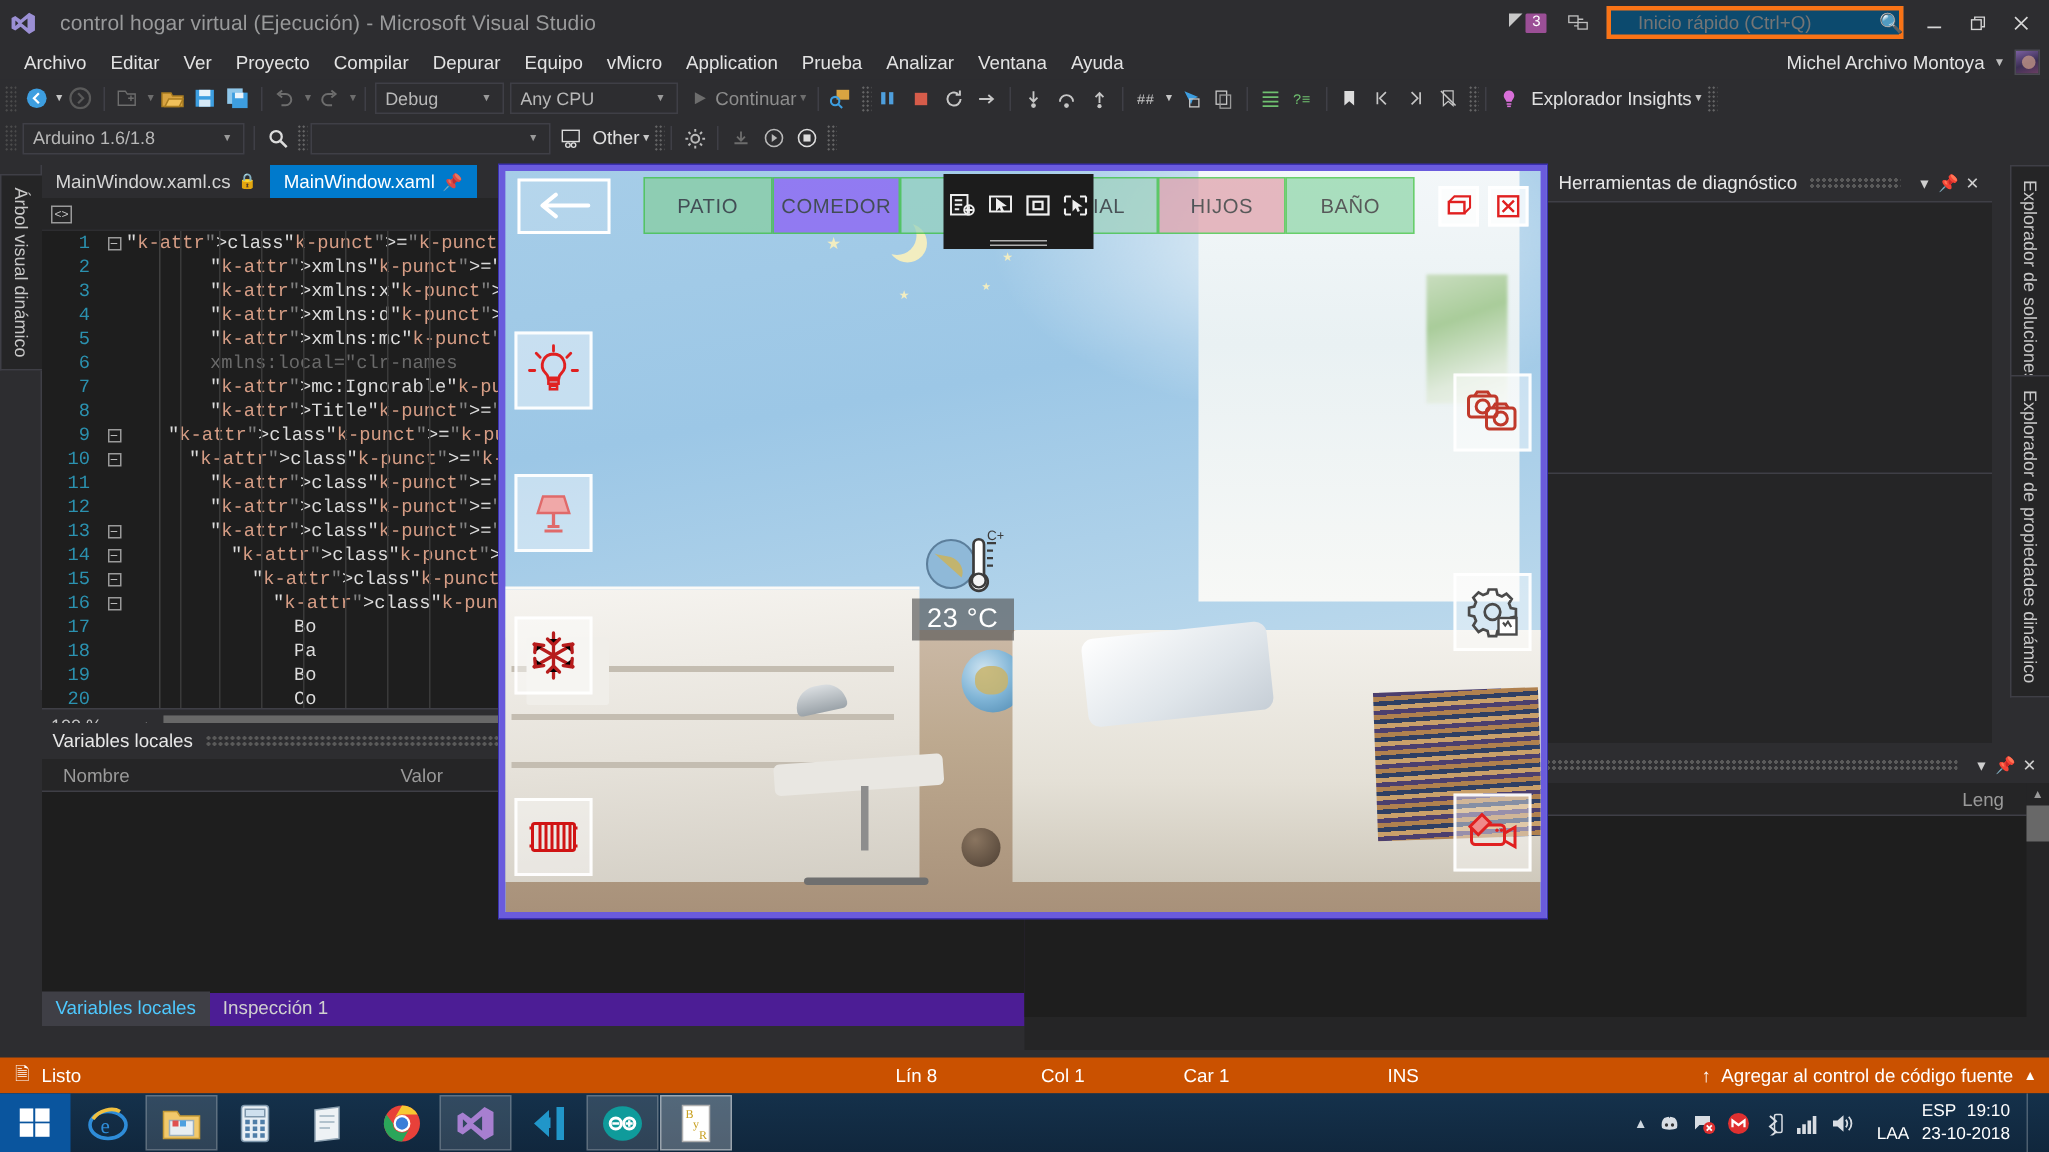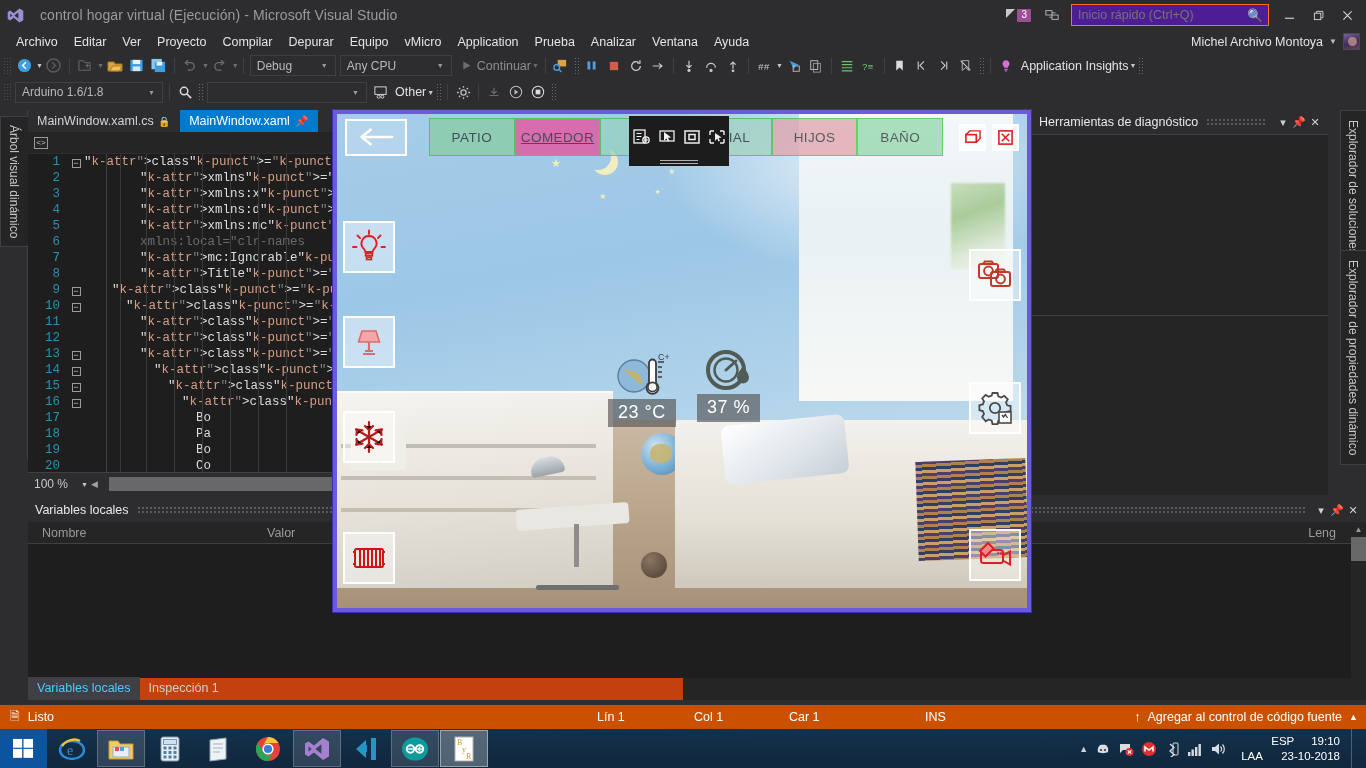--- a/index.html
+++ b/index.html
@@ -19,22 +19,22 @@
   }
   .vs-logo { width: 30px; height: 30px; display: flex; align-items: center; justify-content: center; }
   .vs-logo svg { width: 17px; height: 17px; }
   .vs-title { font-size: 14px; color: #999a9b; margin-left: 10px; letter-spacing: .1px; }
   .tb-right { margin-left: auto; display: flex; align-items: center; height: 30px; padding-right: 4px; }
   .tb-feedback { display: flex; align-items: center; margin-right: 8px; }
   .tb-flag { width: 0; height: 0; border-left: 9px solid #c8c8c8; border-bottom: 9px solid transparent; margin-right: 2px; position: relative; top: -2px;}
   .tb-badge { background: #9b4f96; color: #fff; font-size: 10px; padding: 1px 4px 2px; line-height: 1; border-radius: 1px; }
   .tb-icon-btn { width: 26px; height: 26px; display: flex; align-items: center; justify-content: center; color: #c0c0c0; }
   .quicklaunch {
-    width: 198px; height: 22px; border: 1px solid #f97316; background: #4c1d95;
-    display: flex; align-items: center; padding: 0 4px 0 6px; margin: 0 6px;
+    width: 198px; height: 22px; border: 3px solid #f97316; background: #0c4a6e;
+    display: flex; align-items: center; padding: 0 4px 0 18px; margin: 0 6px;
   }
   .quicklaunch input {
     flex: 1; background: transparent; border: 0; outline: none;
     color: #9a9a9a; font-size: 12.5px; font-family: "Liberation Sans", sans-serif;
   }
   .ql-search { color: #c9c9c9; font-size: 13px; }
   .wbtn { width: 29px; height: 28px; display: flex; align-items: center; justify-content: center; color: #d6d6d6; font-size: 13px; }
   .wbtn svg { width: 11px; height: 11px; }
 
   
@@ -139,21 +139,21 @@
   .right-dock { position: absolute; right: 0; top: 110px; width: 34px; height: 400px; background: #2d2d30; }
   .vtab-r {
     position: absolute; right: 0; width: 26px;
     writing-mode: vertical-rl; text-orientation: mixed;
     font-size: 12px; color: #c8c8c8; padding: 9px 6px;
     border: 1px solid #3f3f46; border-right: none; background: #252526;
     white-space: nowrap;
   }
 
   
-  .locals-panel { position: absolute; left: 28px; top: 498px; width: 655px; height: 202px; background: #c2410c; }
+  .locals-panel { position: absolute; left: 28px; top: 482px; width: 655px; height: 202px; background: #4c1d95; }
   .watch-panel { position: absolute; left: 683px; top: 498px; width: 683px; height: 202px; background: #252526; }
   .grid-head { height: 22px; background: #252526; display: flex; align-items: center; border-bottom: 1px solid #3f3f46; font-size: 12.5px; color: #9a9a9a; }
   .gh-cell { padding-left: 14px; }
   .grid-body { background: #1e1e1e; }
   .panel-tabs { position: absolute; bottom: 0; left: 0; height: 24px; display: flex; align-items: flex-end; }
   .ptab { font-size: 12.5px; padding: 4px 9px 5px; color: #d0d0d0; }
   .ptab.active { background: #3f3f46; color: #4ec9ff; }
   .vscroll { position: absolute; right: 0; top: 0; width: 15px; bottom: 24px; background: #252526; }
   .vscroll .up, .vscroll .dn { height: 15px; color: #9a9a9a; font-size: 8px; display:flex; align-items:center; justify-content:center;}
   .vscroll .thumb { position:absolute; top:15px; left:0; right:0; height: 24px; background: #686868; }
@@ -330,21 +330,21 @@
   .tb-start svg { width: 21px; height: 21px; }
   .tb-app {
     width: 48px; height: 37px; display: flex; align-items: center; justify-content: center; margin-left: 1px;
   }
   .tb-app.running { background: rgba(255,255,255,.13); border: 1px solid rgba(255,255,255,.22); }
   .tb-app.active { background: rgba(255,255,255,.27); border: 1px solid rgba(255,255,255,.42); }
   .tb-app svg { width: 28px; height: 28px; }
   .tray { margin-left: auto; display: flex; align-items: center; height: 39px; padding-right: 6px; gap: 7px; }
   .tray svg { width: 16px; height: 16px; }
   .tray-clock { display: flex; flex-direction: column; align-items: flex-end; font-size: 11.5px; color: #ffffff; line-height: 1.25; padding: 0 4px 0 8px;}
-  .tray-clock .r { display: flex; gap: 14px; align-items: center; }
+  .tray-clock .r { display: flex; gap: 4px; align-items: center; }
   .tray-clock .lang { width: 26px; }
   .showdesktop { width: 9px; height: 39px; border-left: 1px solid rgba(255,255,255,.25); }
 </style>
 </head>
 <body>
 
 <div id="root">
 
   <div class="vs-titlebar">
     <div class="vs-logo">
@@ -589,21 +589,21 @@
     </div>
     <div class="dots"></div>
     <div class="tbsep"></div>
     <div class="tbi">
       <svg viewBox="0 0 16 16" width="14" height="14">
           <path d="M8 1.5a4 4 0 013 6.6c-.6.7-.9 1.2-1 2H6c-.1-.8-.4-1.3-1-2A4 4 0 018 1.5z" fill="#d86fd8"></path>
           <rect x="6.2" y="11.2" width="3.6" height="1.2" fill="#d86fd8"></rect>
           <rect x="6.6" y="13" width="2.8" height="1.2" fill="#d86fd8"></rect>
         </svg>
     </div>
-    <div class="tb-label">Application Insights</div>
+    <div class="tb-label">Explorador Insights</div>
     <span class="caret">▼</span>
     <div class="dots"></div>
   </div>
 
   <div class="vs-toolbar2">
     <div class="grip"></div>
     <div class="combo" style="width:148px">
       <span class="lbl">Arduino 1.6/1.8</span>
       <span class="dd">▼</span>
     </div>
@@ -769,21 +769,21 @@
       <div class="vscroll" style="top:-22px; height:156px">
         <div class="up">▲</div>
         <div class="thumb"></div>
       </div>
     </div>
   </div>
 
   <div class="statusbar" style="background: rgb(202, 81, 0);">
     <span class="sb-icon">🗎</span>
     <span class="sb-ready">Listo</span>
-    <span class="sb-pos" style="left:597px">Lín 1</span>
+    <span class="sb-pos" style="left:597px">Lín 8</span>
     <span class="sb-pos" style="left:694px">Col 1</span>
     <span class="sb-pos" style="left:789px">Car 1</span>
     <span class="sb-pos" style="left:925px">INS</span>
     <div class="sb-right">
       <span>↑</span>
       <span>Agregar al control de código fuente</span>
       <span style="font-size:9px">▲</span>
     </div>
   </div>
 
@@ -817,21 +817,21 @@
     </div>
 
     <div class="app-topbar">
       <div class="back-btn">
         <svg viewBox="0 0 40 22">
             <path d="M38 11H5M14 3L4 11l10 8" stroke="#ffffff" stroke-width="3" fill="none" stroke-linecap="round" stroke-linejoin="round"></path>
           </svg>
       </div>
       <div class="room-tabs">
         <div class="room-tab t1" style="background: rgb(134, 206, 160); opacity: 0.72; border-color: rgb(53, 193, 53);">PATIO</div>
-        <div class="room-tab t2" style="background: #ec4899; opacity: 0.72; border-color: rgb(53, 193, 53); text-decoration: underline;">COMEDOR</div>
+        <div class="room-tab t2" style="background: #8b5cf6; opacity: 0.72; border-color: rgb(53, 193, 53);">COMEDOR</div>
         <div class="room-tab t3" style="background: rgb(150, 210, 190); opacity: 0.72; border-color: rgb(53, 193, 53);">CO</div>
         <div class="room-tab t4" style="background: rgb(160, 210, 190); opacity: 0.72; border-color: rgb(53, 193, 53);">ONIAL</div>
         <div class="room-tab t5" style="background: rgb(224, 160, 170); opacity: 0.72; border-color: rgb(53, 193, 53);">HIJOS</div>
         <div class="room-tab t6" style="background: rgb(142, 214, 168); opacity: 0.72; border-color: rgb(53, 193, 53);">BAÑO</div>
       </div>
       <div class="win-ctrls">
         <div class="win-ctrl">
           <svg viewBox="0 0 18 18">
               <rect x="2" y="6" width="11" height="8" fill="none" stroke="#e02020" stroke-width="1.7"></rect>
               <path d="M2 6l4-4h11v8l-4 4" fill="none" stroke="#e02020" stroke-width="1.5"></path>
@@ -912,29 +912,20 @@
     <div class="sensor" style="left:271px; top:235px">
       <svg class="s-icon" viewBox="0 0 54 54">
         <circle cx="19" cy="27" r="16" fill="#8fb9d8" stroke="#5c7f9c" stroke-width="1.4"></circle>
         <path d="M8 20c5 2 10 1 14 4s6 8 4 12" fill="#cbb35c" opacity=".85"></path>
         <path d="M34 14a3.5 3.5 0 017 0v20a6 6 0 11-7 0z" fill="#ffffff" stroke="#3c3c3c" stroke-width="1.8"></path>
         <circle cx="37.5" cy="38" r="4.6" fill="#f4f4f4" stroke="#3c3c3c" stroke-width="1.6"></circle>
         <path d="M43 13h6M43 18h4M43 23h4M43 28h4" stroke="#3c3c3c" stroke-width="1.5"></path>
         <text x="43" y="11" font-size="9" fill="#3c3c3c" font-family="Liberation Sans, sans-serif">C+</text>
       </svg>
       <div class="s-val">23 °C</div>
-    </div>
-    <div class="sensor" style="left:360px; top:230px">
-      <svg class="s-icon" viewBox="0 0 54 54">
-        <circle cx="24" cy="26" r="18" fill="none" stroke="#4f5b53" stroke-width="4"></circle>
-        <circle cx="24" cy="26" r="11.5" fill="none" stroke="#4f5b53" stroke-width="2.4"></circle>
-        <path d="M24 26l10-9" stroke="#4f5b53" stroke-width="3" stroke-linecap="round"></path>
-        <path d="M41 22c3.5 5 6 8.4 6 11.6A6 6 0 1135 33.6c0-3.2 2.5-6.6 6-11.6z" fill="#4f5b53"></path>
-      </svg>
-      <div class="s-val">37 %</div>
     </div>
 
     <div class="live-toolbar">
       <div class="lt-btn">
         <svg viewBox="0 0 18 18">
             <rect x="1" y="2" width="11" height="13" fill="none" stroke="#f0f0f0" stroke-width="1.3"></rect>
             <path d="M3.5 5.5h5M3.5 8.5h5M3.5 11.5h3" stroke="#f0f0f0" stroke-width="1.2"></path>
             <circle cx="13" cy="12" r="3.2" fill="none" stroke="#f0f0f0" stroke-width="1.3"></circle>
             <path d="M13 9.5v5M10.5 12h5" stroke="#f0f0f0" stroke-width="1.2"></path>
           </svg>

